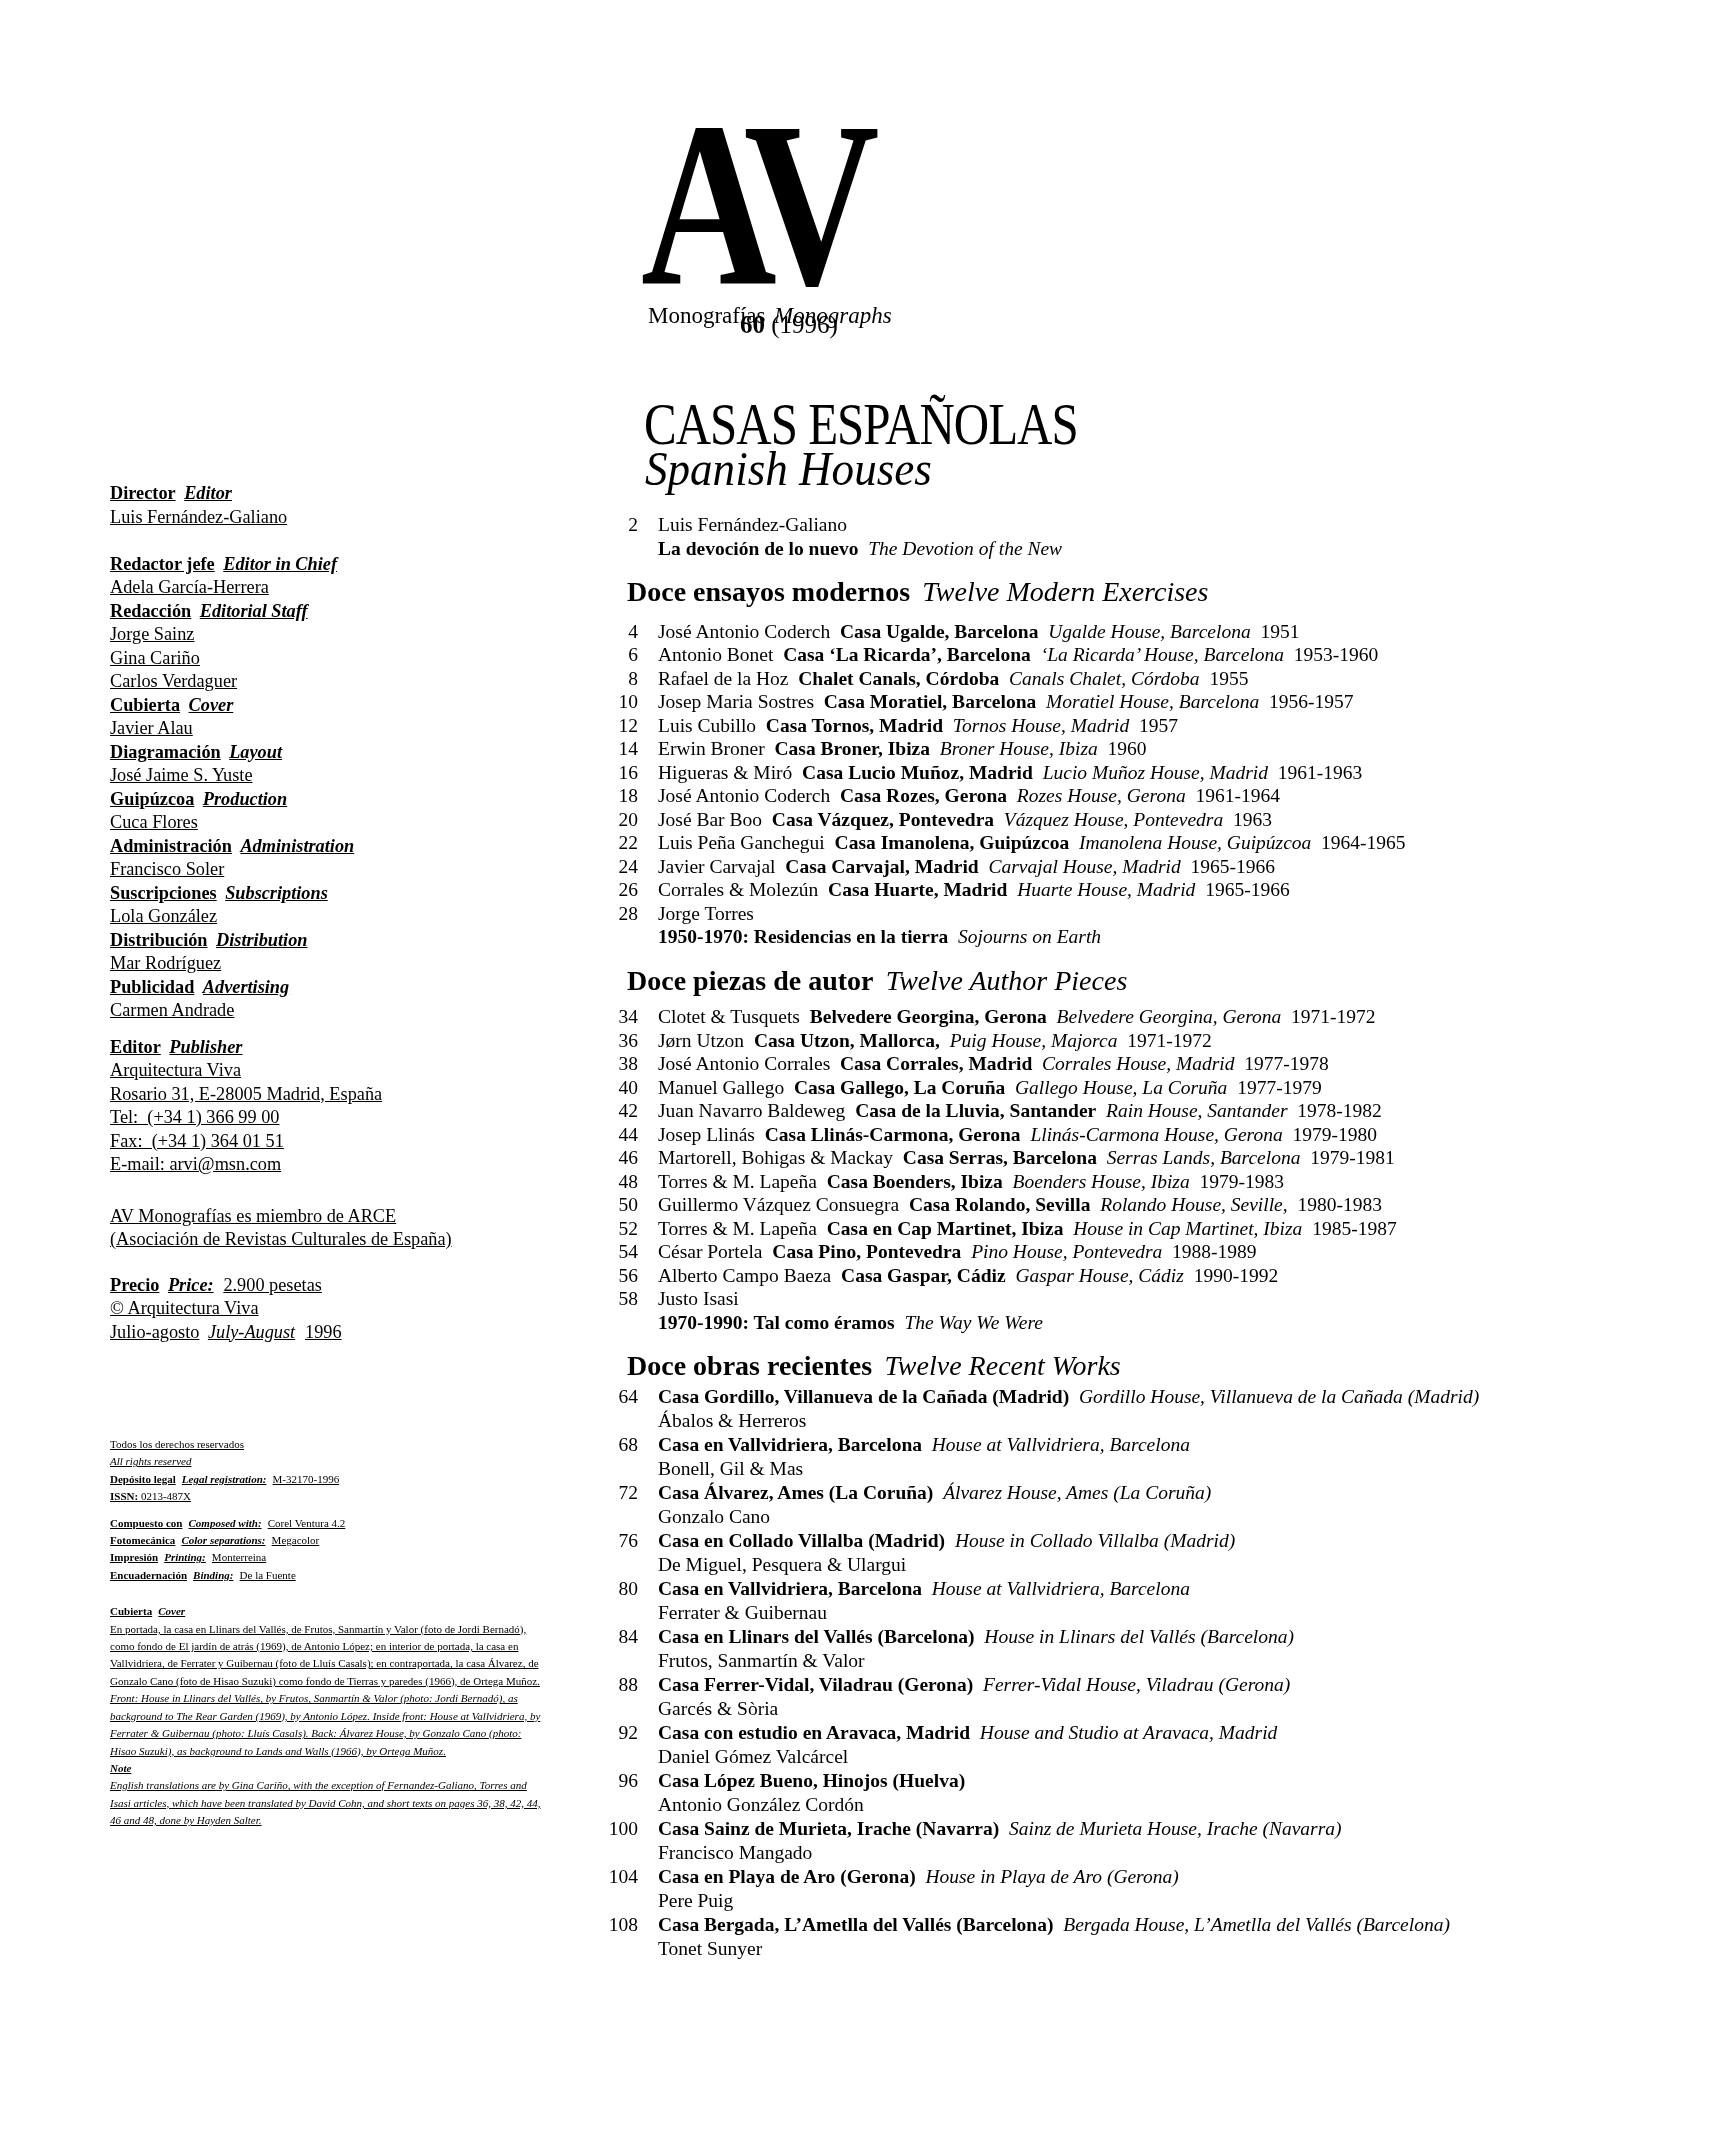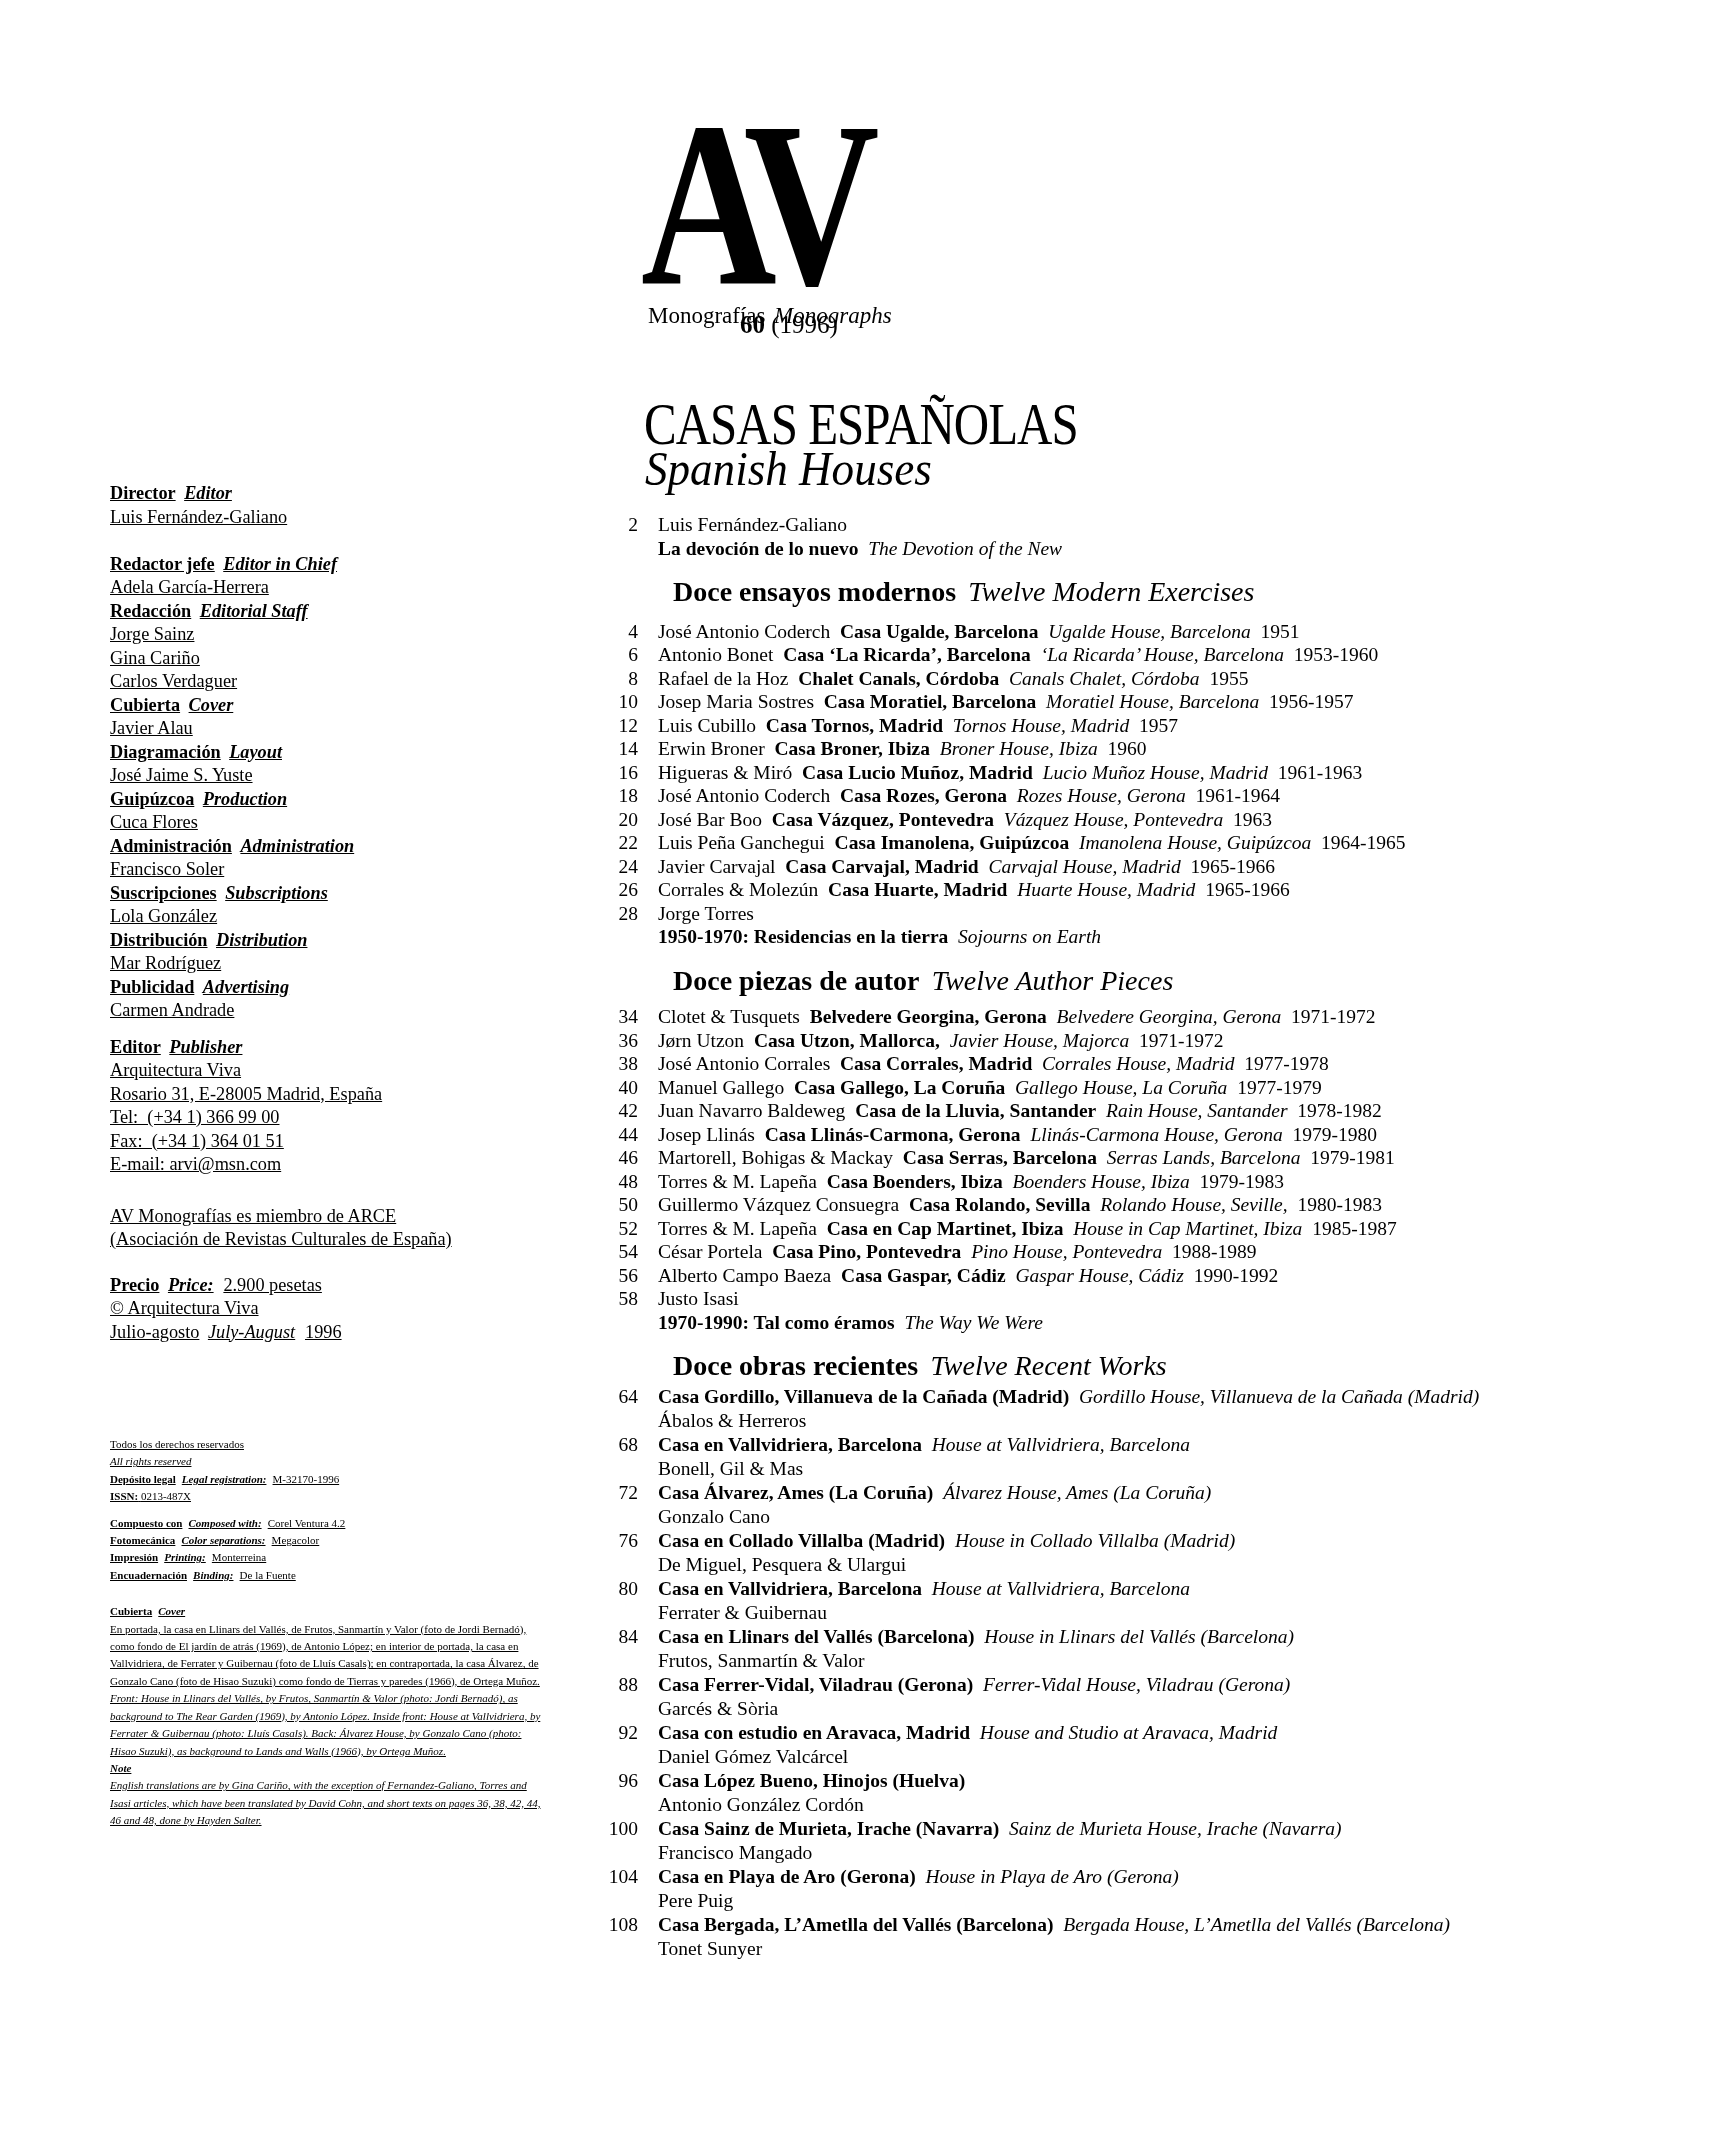--- a/index.html
+++ b/index.html
@@ -58,21 +58,21 @@
   
   #toc{
     position:absolute;left:595px;top:513px;width:1135px;
     font-size:19.5px;line-height:23.5px;
   }
   .row{display:flex;align-items:baseline}
   .num{flex:0 0 43px;text-align:right;white-space:nowrap}
   .body{margin-left:20px;flex:1}
   .line{display:block}
   .heading{
-    margin-left:78px;font-size:28px;line-height:33px;white-space:nowrap;
+    margin-left:32px;font-size:28px;line-height:33px;white-space:nowrap;
   }
   .heading .sep{margin-left:12.2px}
   #heading-1{margin-top:15.3px}
   #entries-1{margin-top:11.6px}
   #heading-2{margin-top:15.3px}
   #entries-2{margin-top:8px}
   #heading-3{margin-top:14.6px}
   #entries-3{margin-top:3.1px;line-height:24px}
   .nowrap{white-space:nowrap}
 </style>
@@ -284,21 +284,21 @@
   </div>
   <div id="entries-2">
 
       <div class="row nowrap">
         <span class="num">34</span>
         <span class="body"><span>Clotet &amp; Tusquets</span><span class="b sep">Belvedere Georgina, Gerona</span><span class="i sep">Belvedere Georgina, Gerona</span><span class="sep">1971-1972</span></span>
       </div>
 
       <div class="row nowrap">
         <span class="num">36</span>
-        <span class="body"><span>Jørn Utzon</span><span class="b sep">Casa Utzon, Mallorca,</span><span class="i sep">Javier House, Majorca</span><span class="sep">1971-1972</span></span>
+        <span class="body"><span>Jørn Utzon</span><span class="b sep">Casa Utzon, Mallorca,</span><span class="i sep">Puig House, Majorca</span><span class="sep">1971-1972</span></span>
       </div>
 
       <div class="row nowrap">
         <span class="num">38</span>
         <span class="body"><span>José Antonio Corrales</span><span class="b sep">Casa Corrales, Madrid</span><span class="i sep">Corrales House, Madrid</span><span class="sep">1977-1978</span></span>
       </div>
 
       <div class="row nowrap">
         <span class="num">40</span>
         <span class="body"><span>Manuel Gallego</span><span class="b sep">Casa Gallego, La Coruña</span><span class="i sep">Gallego House, La Coruña</span><span class="sep">1977-1979</span></span>

